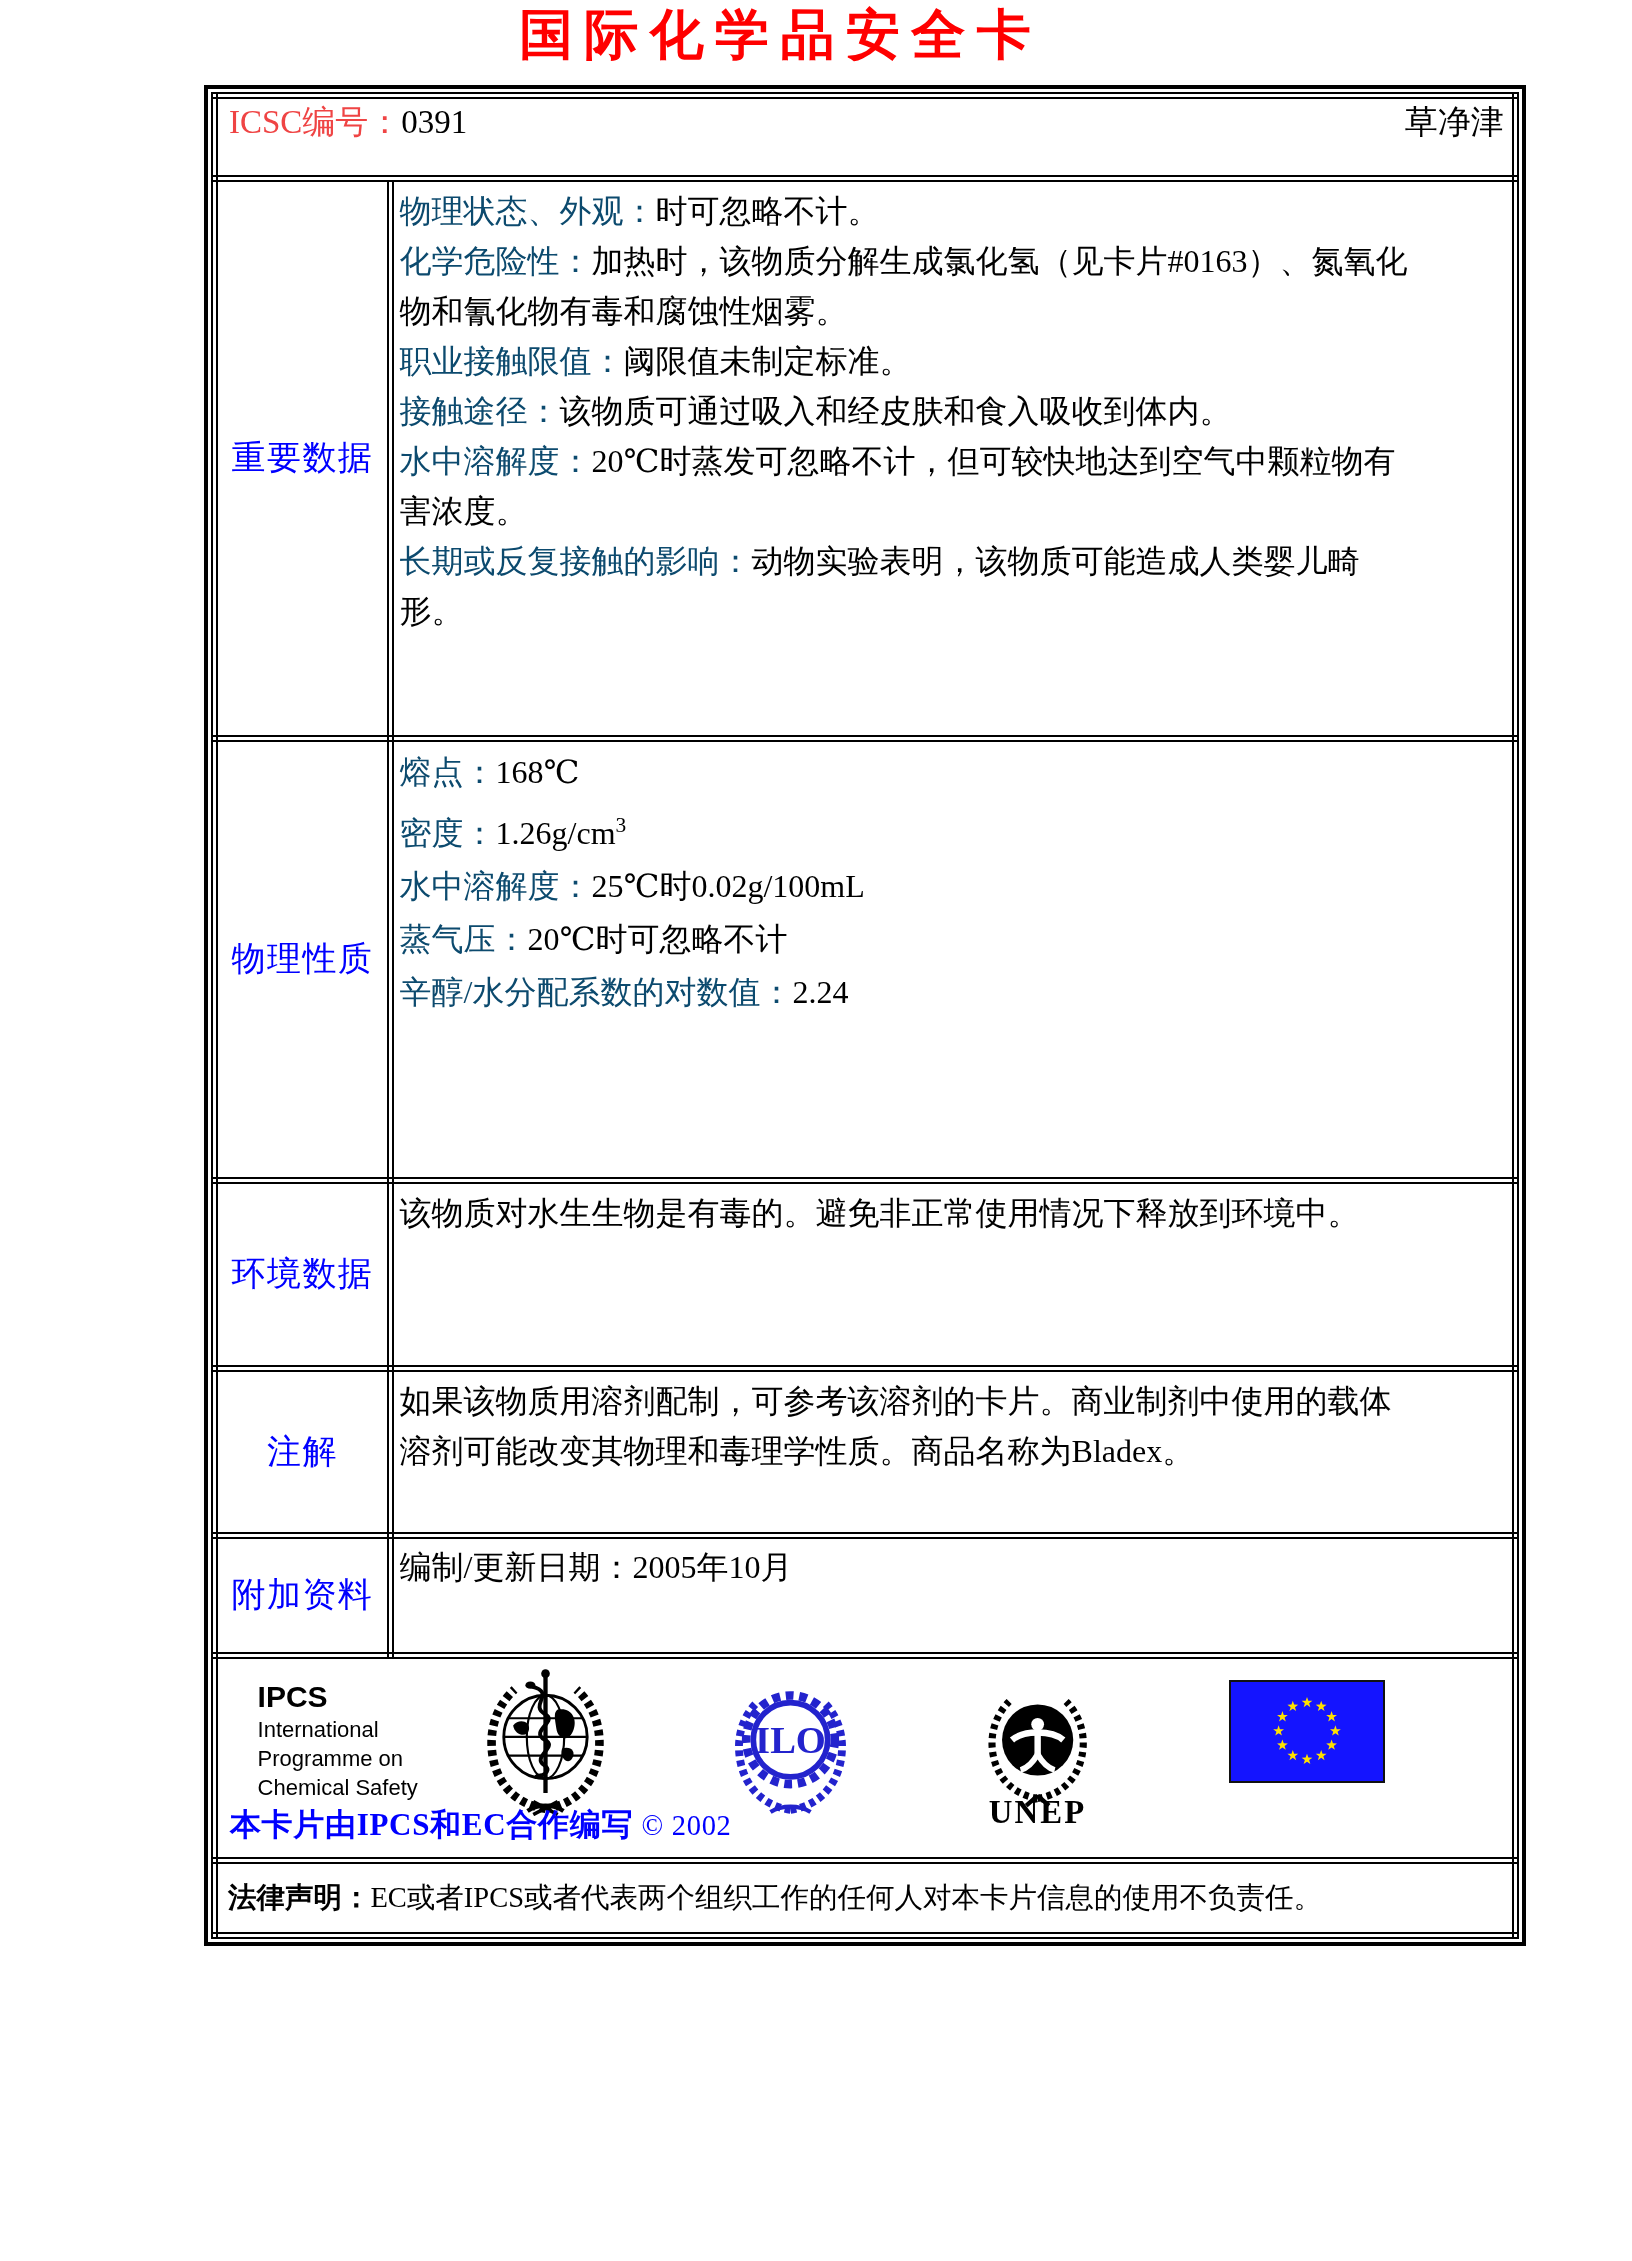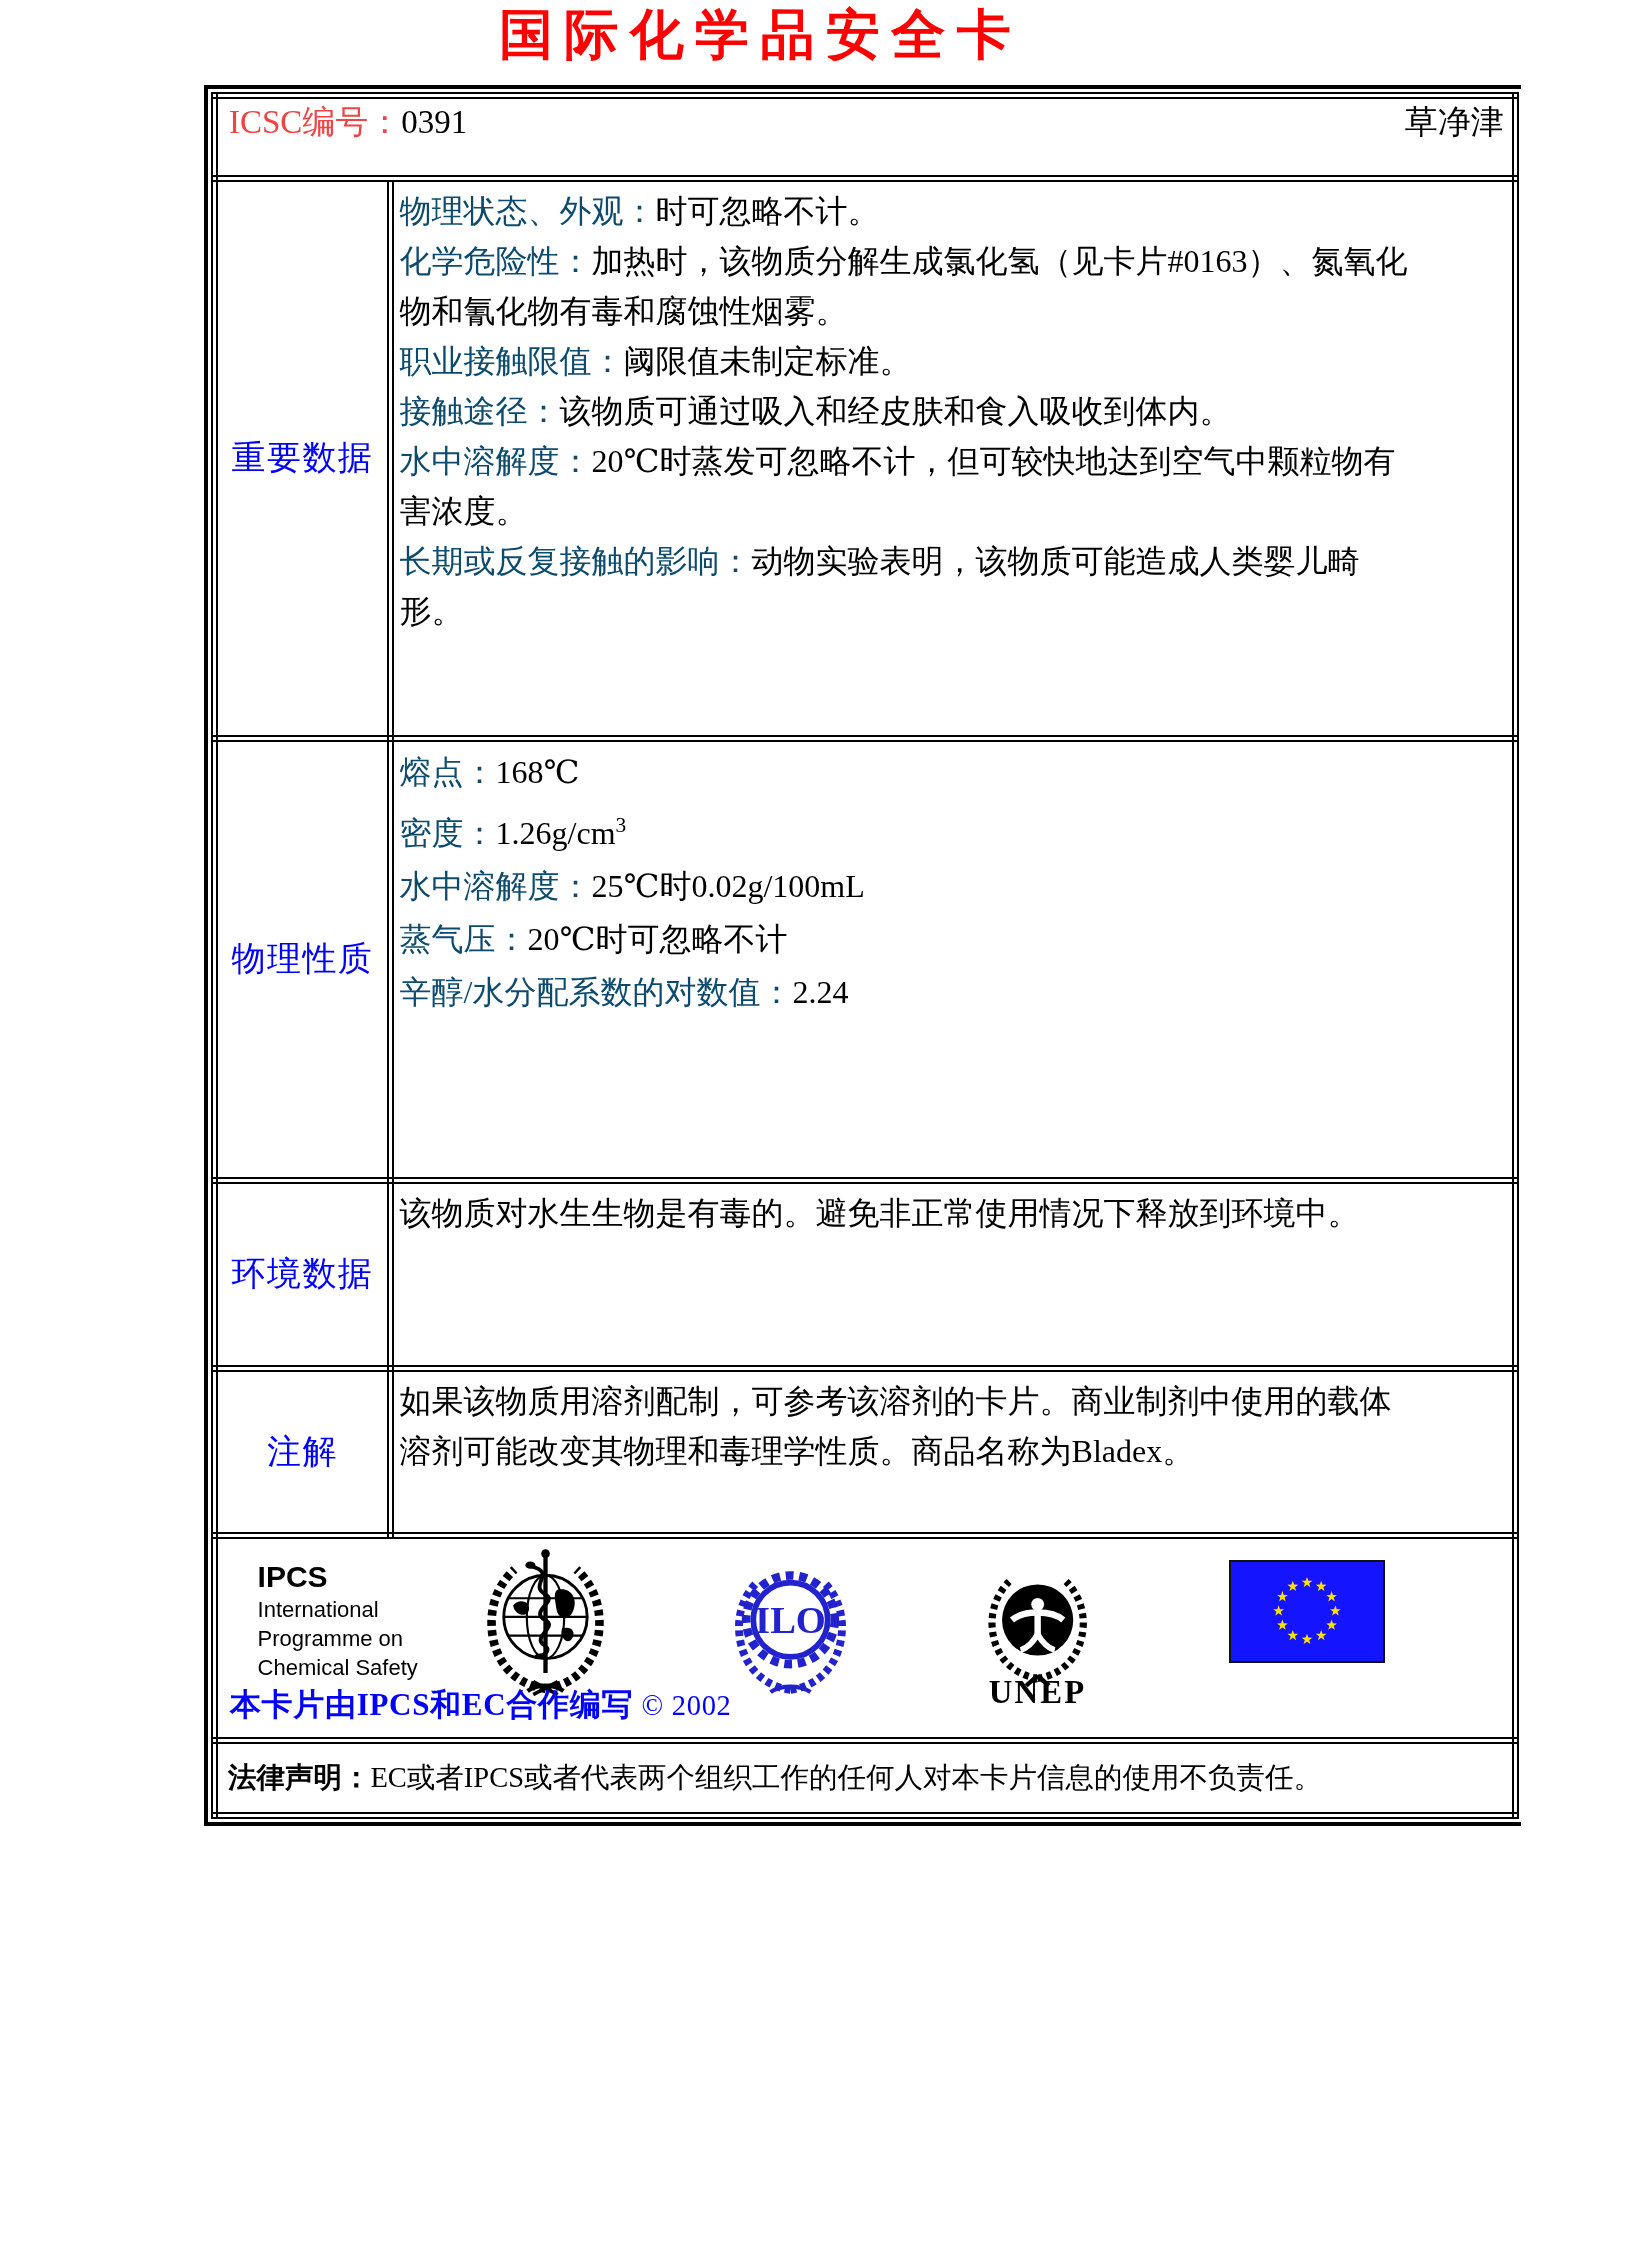--- a/index.html
+++ b/index.html
@@ -1,19 +1,20 @@
 <!DOCTYPE html>
 <html style="font-size:11.4px"><head>
 <meta charset="utf-8">
 <style>
   html,body { margin:0; padding:0; background:#ffffff; }
   .page {
     position:relative; width:1521px; height:2261px; background:#ffffff;
     font-family:"Liberation Serif","DejaVu Serif",serif; color:#000;
     overflow:hidden;
+    padding-left:40px;
   }
   .title {
     position:absolute; top:4.3px; left:0; width:100%; margin:0;
     text-align:center; color:#ff0000; font-size:54px; font-weight:bold;
     letter-spacing:11.4px; line-height:1.15;
     font-family:"Liberation Serif","DejaVu Serif",serif;
   }
   .frame {
     position:absolute; left:204px; top:85px;
     border:4.3px solid #000; padding:2.9px; background:#fff;
@@ -131,20 +132,26 @@
       </td>
     </tr>
 
     <tr class="r-notes">
       <td class="lbl-cell">注解</td>
       <td class="content-cell">
         <p class="entry">如果该物质用溶剂配制，可参考该溶剂的卡片。商业制剂中使用的载体溶剂可能改变其物理和毒理学性质。商品名称为Bladex。</p>
       </td>
     </tr>
 
+    <tr class="r-add">
+      <td class="lbl-cell">附加资料</td>
+      <td class="content-cell add-cell">
+        <p class="entry"><span class="etxt">编制/更新日期：</span><span class="etxt">2005年10月</span></p>
+      </td>
+    </tr>
 
     <tr>
       <td colspan="2" class="logos-cell">
 
         <div class="ipcs-block">
           <div class="ipcs-acronym">IPCS</div>
           <div class="ipcs-line">International</div>
           <div class="ipcs-line">Programme on</div>
           <div class="ipcs-line">Chemical Safety</div>
         </div>

